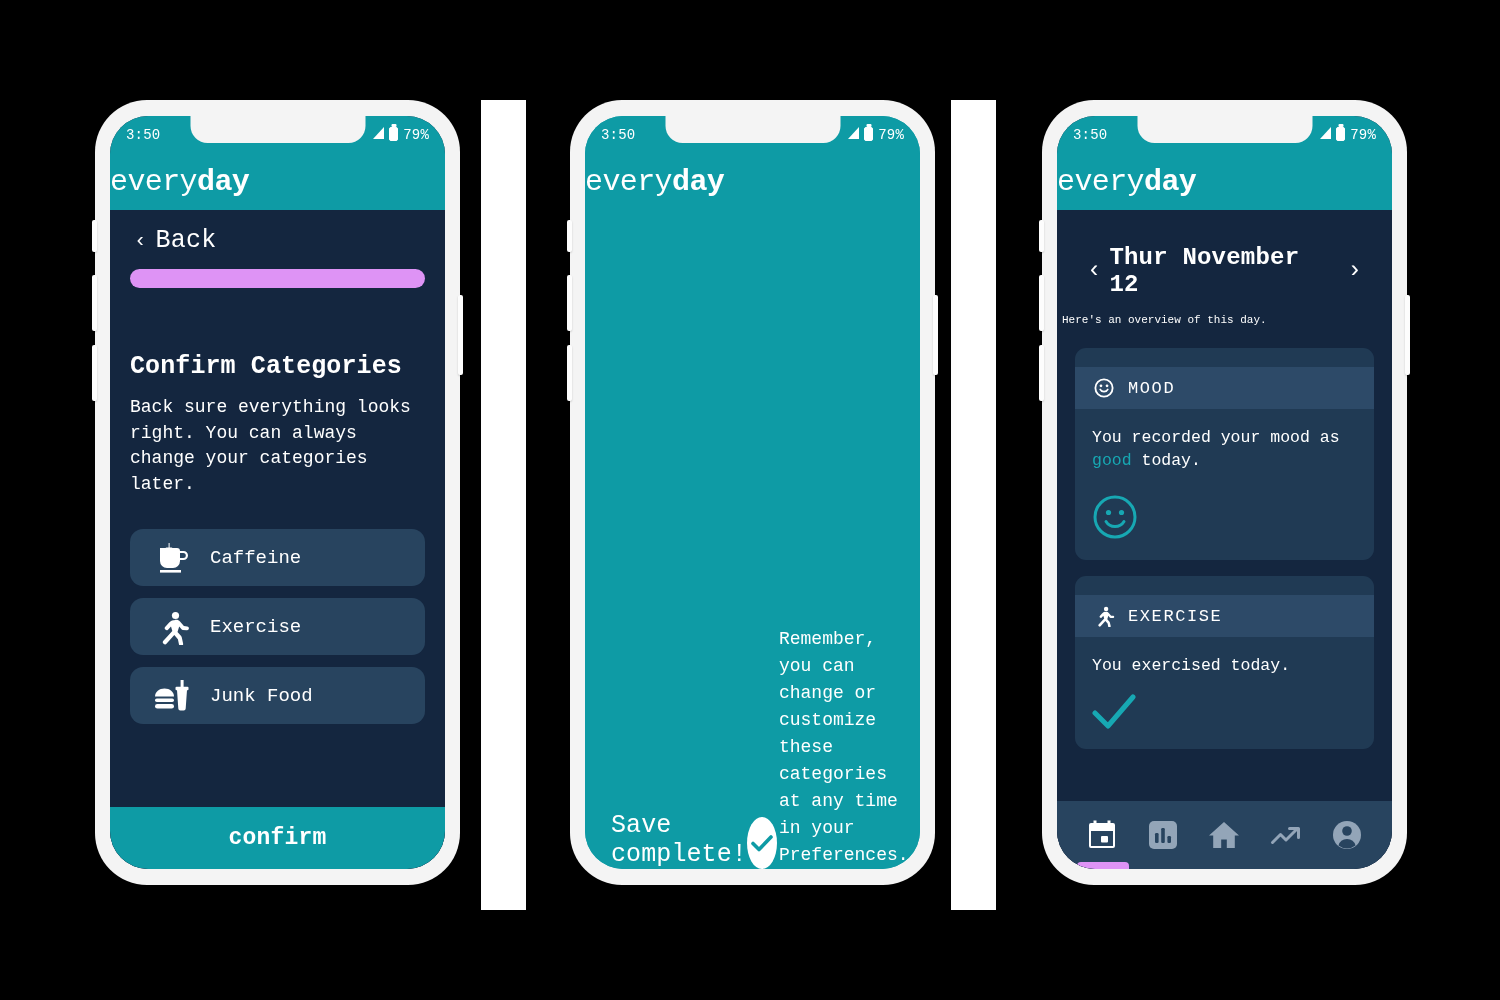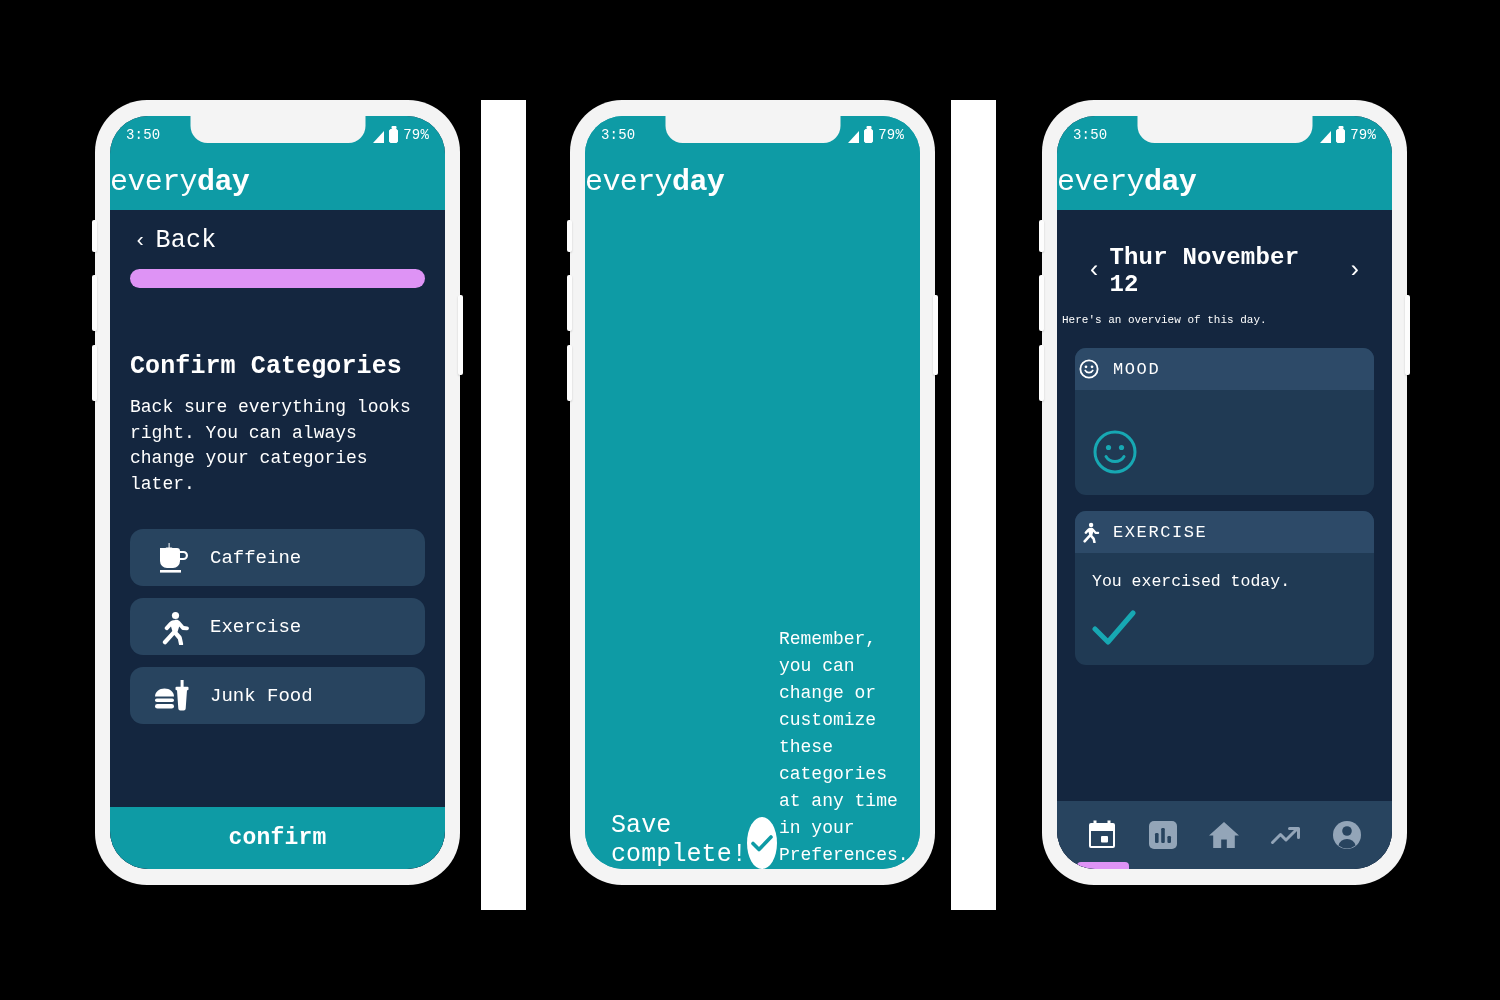--- a/index.html
+++ b/index.html
@@ -50,21 +50,21 @@
     display: flex; align-items: center; justify-content: space-between;
     padding: 0 16px; color: #fff;
     font-size: 14px; font-weight: 500; letter-spacing: .2px;
     z-index: 3;
   }
   .notch {
     position: absolute; left: 50%; transform: translateX(-50%); top: 0;
     width: 175px; height: 27px; background: #f4f4f4;
     border-bottom-left-radius: 17px; border-bottom-right-radius: 17px;
   }
-  .status-right { display: flex; align-items: flex-end; gap: 5px; }
+  .status-right { display: flex; align-items: flex-start; gap: 5px; }
   .sig { display: inline-block; width: 0; height: 0;
          border-left: 11px solid transparent; border-bottom: 12px solid #fff; }
   .batt { position: relative; width: 9px; height: 14px; border: 1.6px solid #fff; border-radius: 2px; background: #fff; }
   .batt::after { content: ""; position: absolute; top: -4px; left: 50%; transform: translateX(-50%);
                  width: 5px; height: 2.5px; background: #fff; border-radius: 1px; }
 
   
   .logobar {
     flex: 0 0 56px; background: #0E9BA5; color: #fff;
     display: flex; align-items: center; justify-content: flex-start;
@@ -113,21 +113,21 @@
 
   
   .body3 { flex: 1; background: #14263F; position: relative; display: flex; flex-direction: column; overflow: hidden; }
   .day-nav { display: flex; align-items: center; justify-content: space-between; padding: 34px 22px 0 22px; color: #fff; }
   .day-arrow { font-size: 24px; line-height: 1; cursor: pointer; padding: 2px 8px; font-weight: 400; }
   .day-title { font-size: 24px; font-weight: 700; letter-spacing: .2px; }
   .day-sub { color: #fff; font-size: 11px; padding: 16px 22px 0 5px; }
   .cards { padding: 22px 18px 0 18px; display: flex; flex-direction: column; gap: 16px; }
   .card { border-radius: 11px; overflow: hidden; background: #203A54; }
   .card-head {
-    background: #2D4A68; height: 42px; display: flex; align-items: center; gap: 13px; padding: 0 2px;
+    background: #2D4A68; height: 42px; display: flex; align-items: center; gap: 13px; padding: 0 17px; margin-top: 19px;
   }
   .card-head .ic { width: 23px; height: 23px; display: flex; align-items: center; justify-content: center; }
   .card-head .ic svg { width: 22px; height: 22px; fill: #fff; stroke: none; }
   .card-title { color: #fff; font-size: 17px; letter-spacing: 1.6px; font-weight: 400; }
   .card-body { padding: 17px 17px 20px 17px; }
   .card-text { color: #fff; font-size: 16.5px; line-height: 1.4; }
   .accent { color: #17A8B3; }
   .mood-face { margin-top: 22px; width: 46px; height: 46px; }
   .mood-face svg { width: 46px; height: 46px; }
   .big-check { margin-top: 16px; width: 44px; height: 36px; }
@@ -295,20 +295,21 @@
                 <svg viewBox="0 0 24 24">
                     <path d="M12 1.6A10.4 10.4 0 1 0 22.4 12 10.4 10.4 0 0 0 12 1.6zm0 2a8.4 8.4 0 1 1-8.4 8.4A8.4 8.4 0 0 1 12 3.6z"></path>
                     <circle cx="8.7" cy="9.6" r="1.5"></circle>
                     <circle cx="15.3" cy="9.6" r="1.5"></circle>
                     <path d="M7 13.8a5.6 5.6 0 0 0 10 0 .9.9 0 0 0-1.6-.8 3.9 3.9 0 0 1-6.8 0 .9.9 0 0 0-1.6.8z"></path>
                   </svg>
               </span>
               <span class="card-title">MOOD</span>
             </div>
             <div class="card-body">
+              <div class="card-text"><span>You recorded your mood as </span><span class="accent">good</span><span> today.</span></div>
               <div class="mood-face">
                 <svg viewBox="0 0 46 46">
                     <circle cx="23" cy="23" r="20" fill="none" stroke="#17A8B3" stroke-width="3"></circle>
                     <circle cx="16.5" cy="18.5" r="2.6" fill="#17A8B3"></circle>
                     <circle cx="29.5" cy="18.5" r="2.6" fill="#17A8B3"></circle>
                     <path d="M14 27.5a10.5 10.5 0 0 0 18 0" fill="none" stroke="#17A8B3" stroke-width="3" stroke-linecap="round"></path>
                   </svg>
               </div>
             </div>
           </div>

